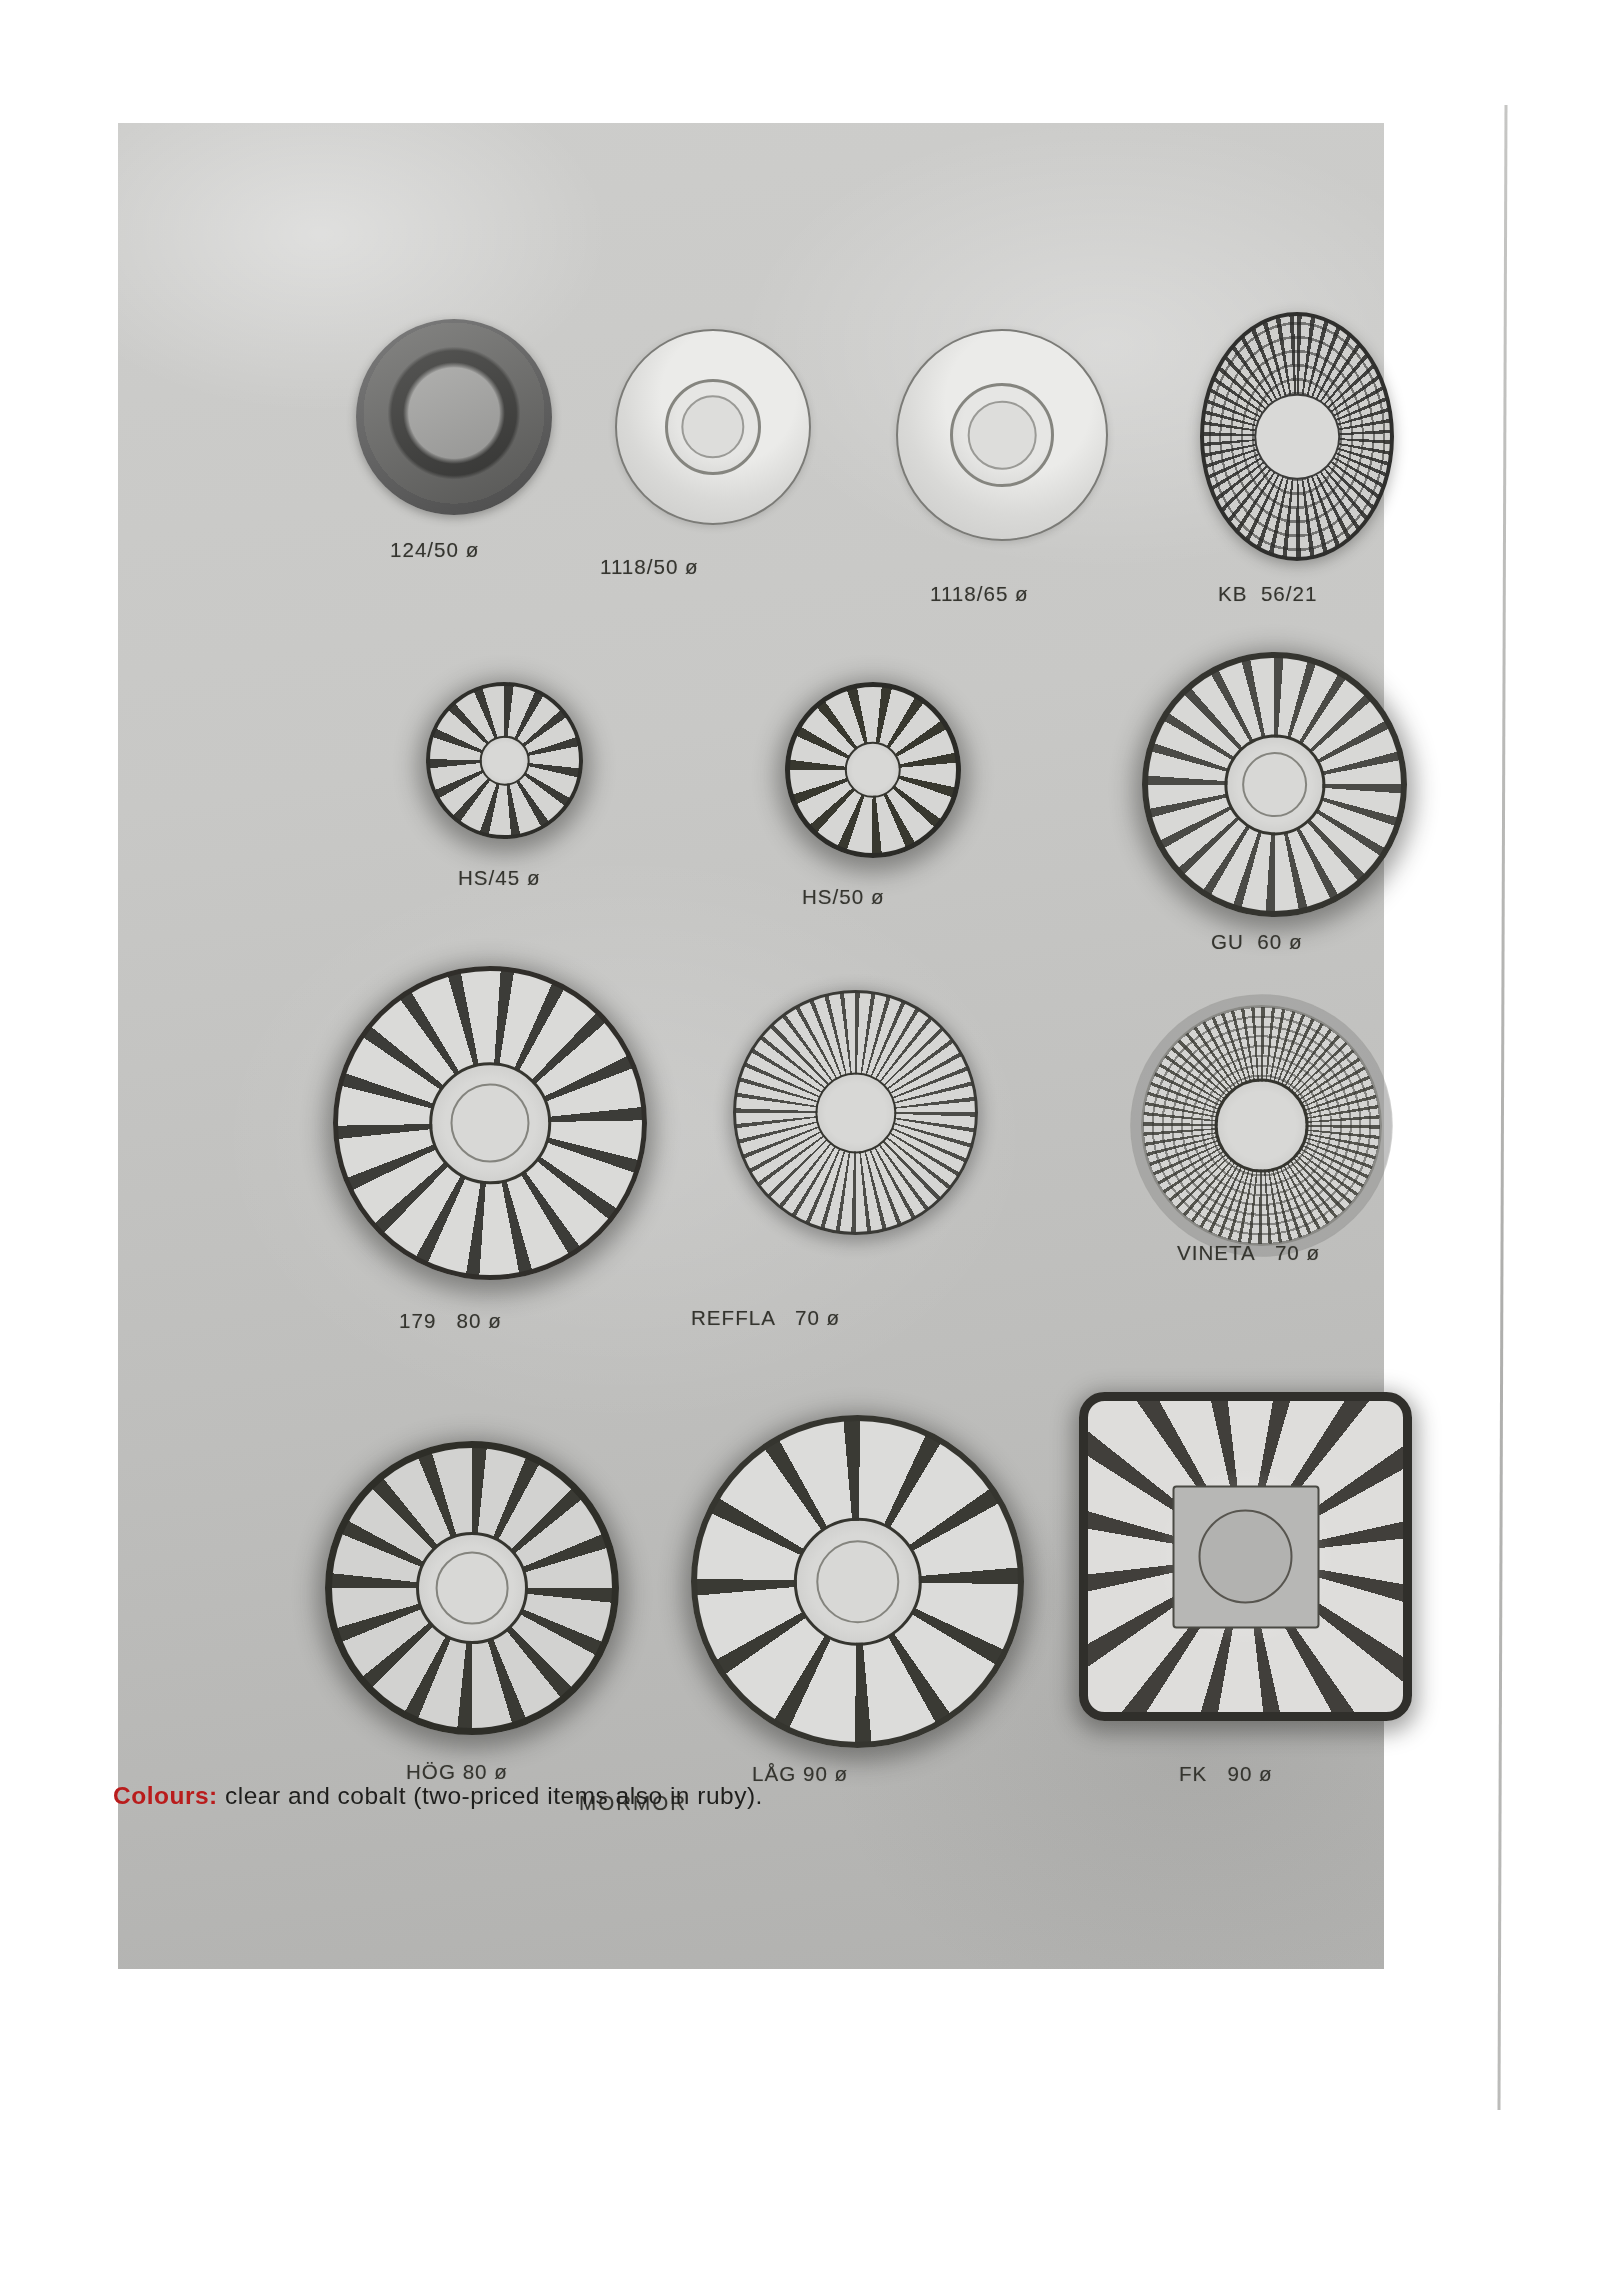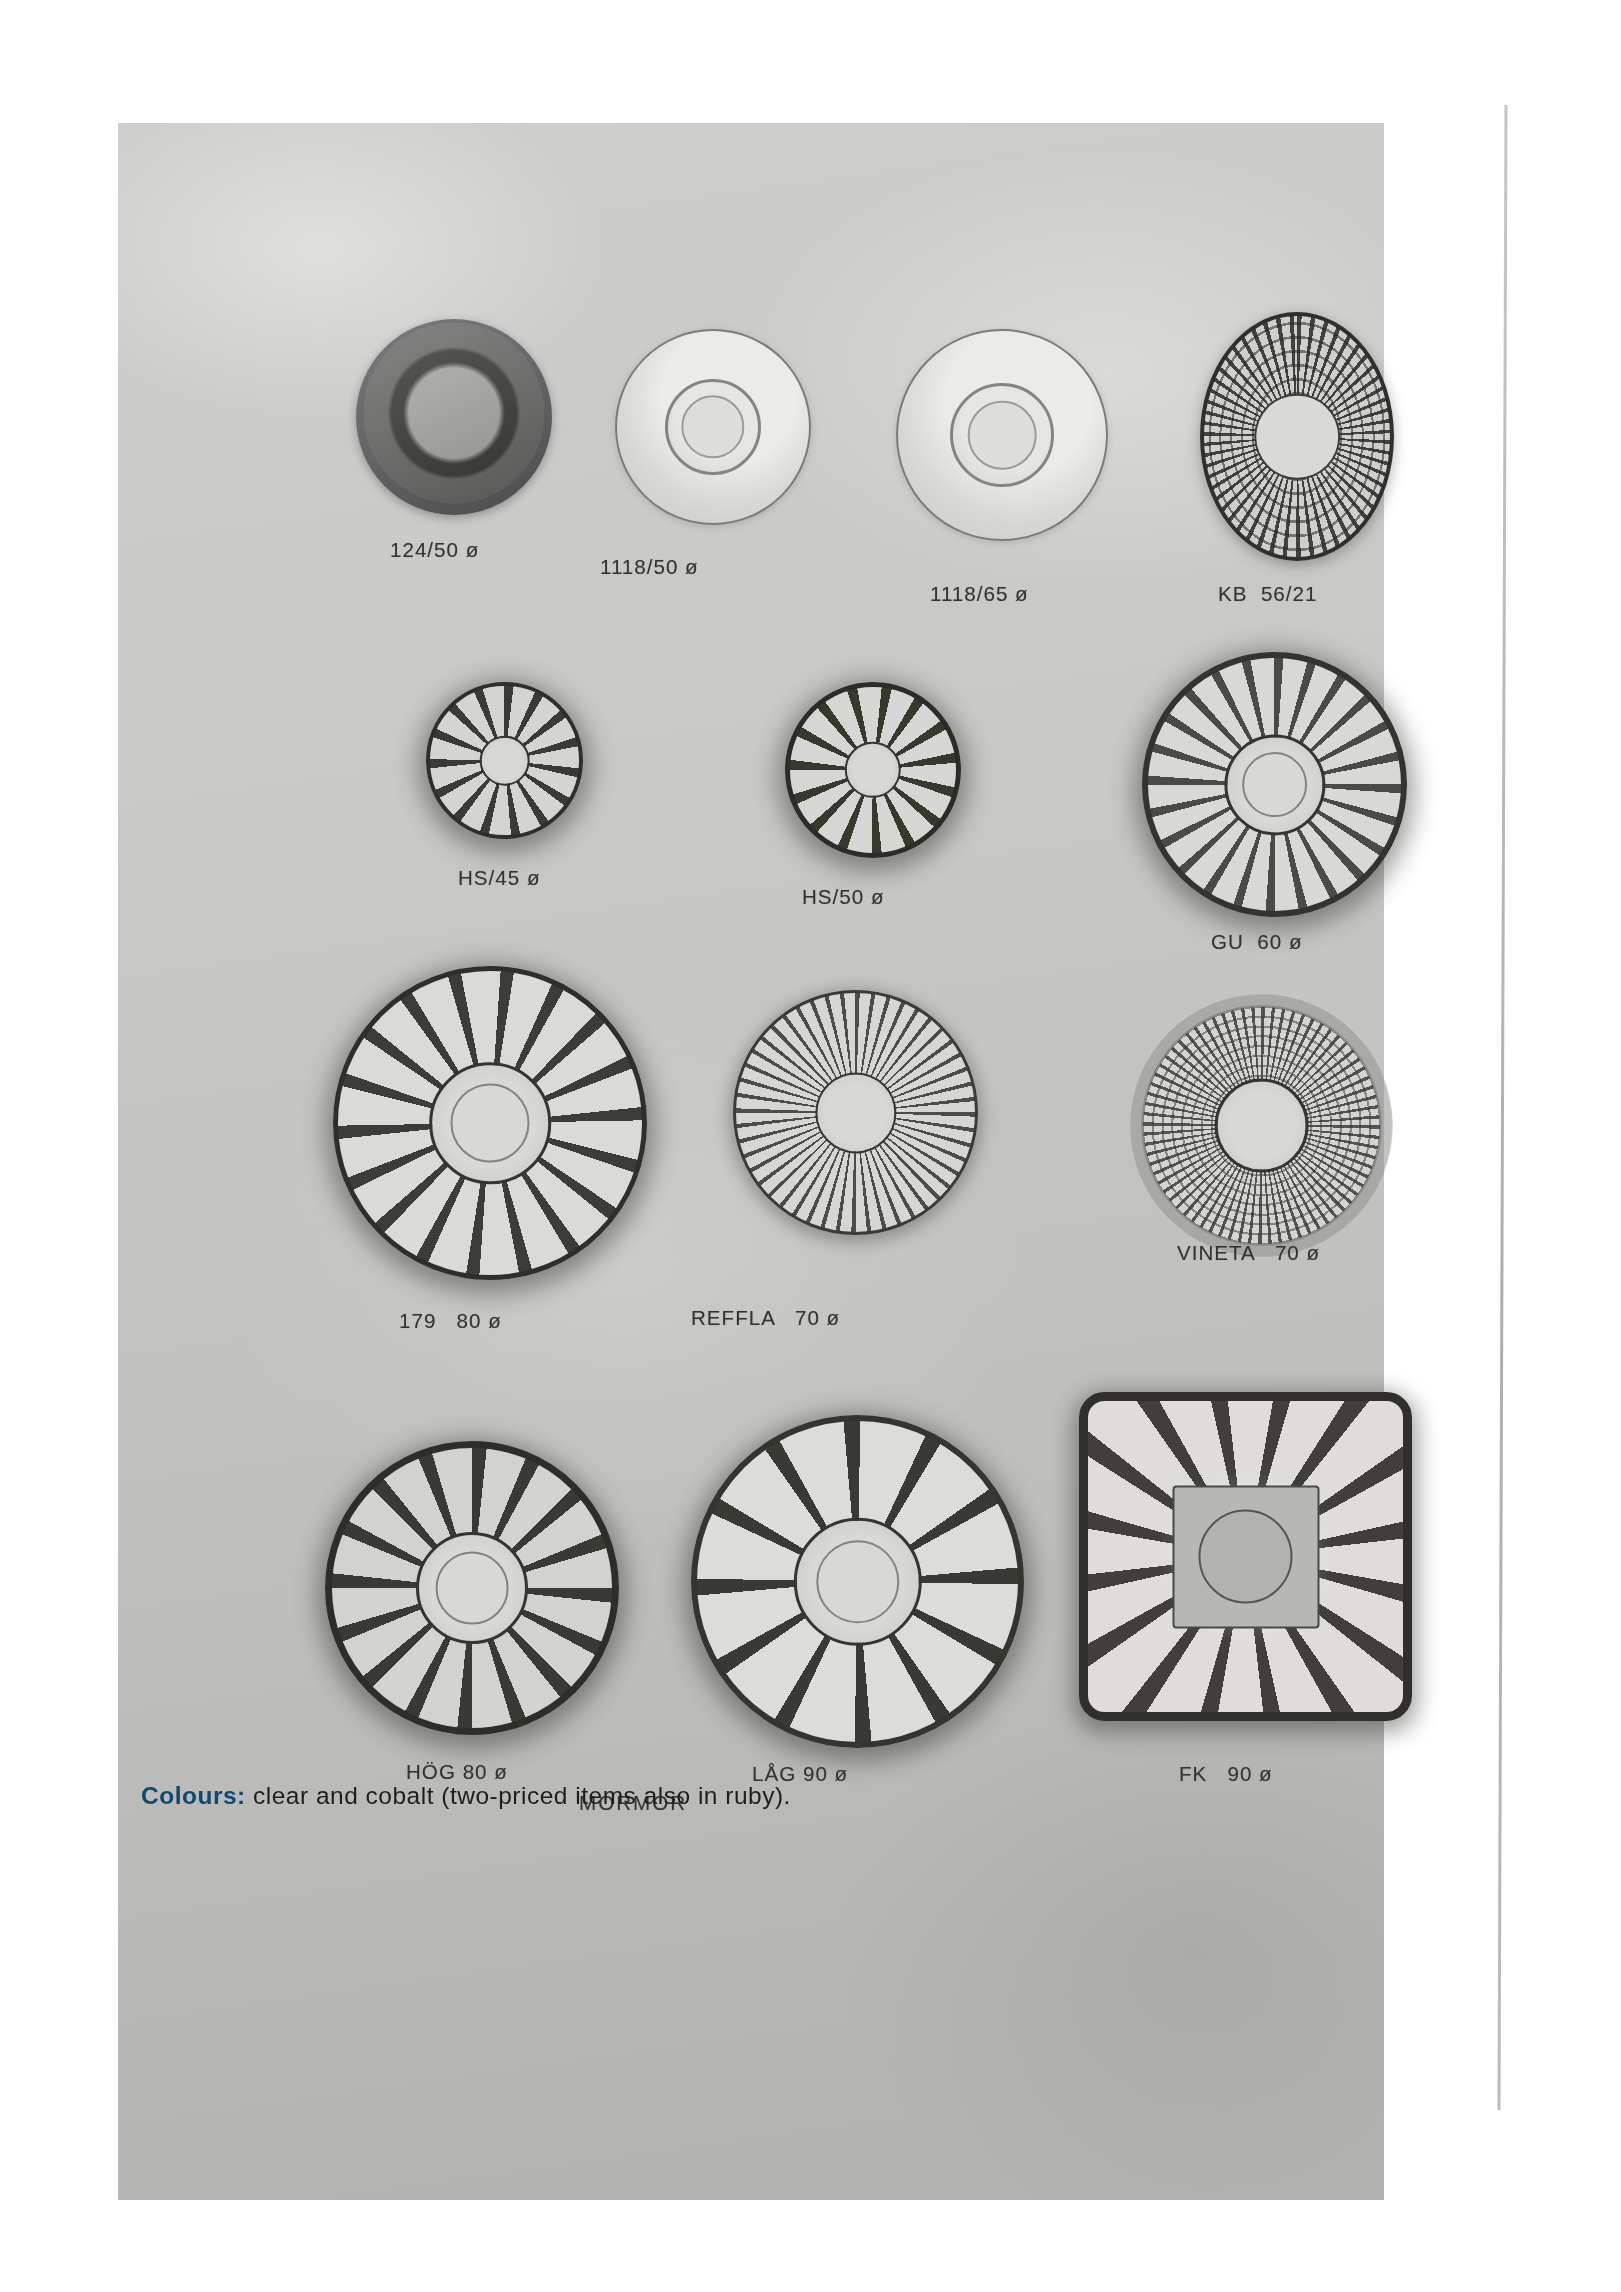--- a/index.html
+++ b/index.html
@@ -1,21 +1,21 @@
 <!DOCTYPE html>
 <html><head>
 <meta charset="utf-8">
 <style>
   * { margin:0; padding:0; box-sizing:border-box; }
   html,body { width:1621px; height:2293px; background:#ffffff;
               font-family:"Liberation Sans", sans-serif; overflow:hidden; position:relative; }
 
   
   .photo {
-    position:absolute; left:118px; top:123px; width:1266px; height:2077px;
+    position:absolute; left:118px; top:123px; width:1266px; height:1846px;
     background:
       radial-gradient(412px 255px at 16% 6%, rgba(255,255,255,.38), rgba(255,255,255,0) 70%),
       radial-gradient(510px 314px at 78% 12%, rgba(255,255,255,.30), rgba(255,255,255,0) 72%),
       radial-gradient(588px 412px at 40% 55%, rgba(255,255,255,.16), rgba(255,255,255,0) 70%),
       radial-gradient(490px 372px at 85% 88%, rgba(90,90,88,.12), rgba(0,0,0,0) 75%),
       linear-gradient(172deg, #cdcdcb 0%, #c8c8c6 34%, #bebebc 66%, #b1b1af 100%);
   }
 
   .lbl {
     position:absolute; font-size:20.6px; color:#35352f; letter-spacing:1px;
@@ -95,21 +95,21 @@
     width:147px; height:143px; background:#b7b7b5; border:2.9px solid #4a4a44; border-radius:3.9px; }
   .fk-circle { position:absolute; left:50%; top:50%; transform:translate(-50%,-50%);
     width:94px; height:94px; border-radius:50%; border:2.9px solid #57554f; background:#b2b2b0; }
 
   
   .fold { position:absolute; left:1501px; top:105px; width:2.9px; height:2005px;
     background:linear-gradient(180deg,#c6c6c4,#aeaeac 60%,#bcbcba); transform:rotate(0.2deg); }
 
   .caption { position:absolute; left:113px; top:1782px; font-size:24.5px; color:#1e1e1c;
     letter-spacing:0.5px; }
-  .caption b { font-weight:bold; color:#0c4a6e;margin-left:28px; }
+  .caption b { font-weight:bold; color:#b91c1c; }
 
   
   .L1 {left:272px; top:415px;}  .L2 {left:482px; top:432px;}
   .L3 {left:812px; top:459px;}  .L4 {left:1100px; top:459px;}
   .L5 {left:340px; top:743px;}  .L6 {left:684px; top:762px;text-align:right;}
   .L7 {left:1093px; top:807px;} .L8 {left:281px; top:1186px;}
   .L9 {left:573px; top:1145px;margin-top:38px;} .L10{left:1059px; top:1118px;}
   .L11{left:288px; top:1637px;} .L12{left:634px; top:1639px;}
   .L13{left:1061px; top:1639px;}
   .L14{left:461px; top:1668px; letter-spacing:2px;}

